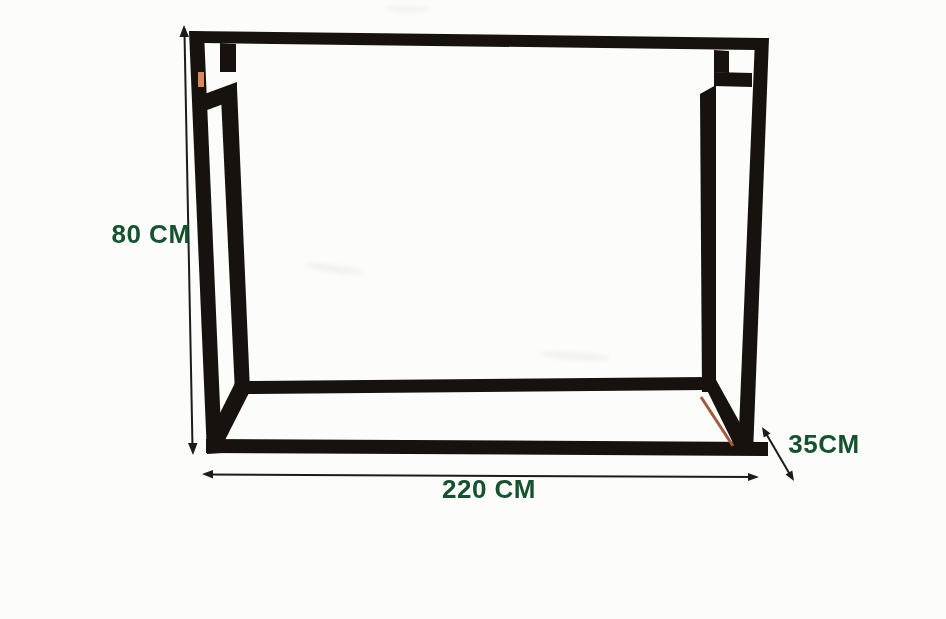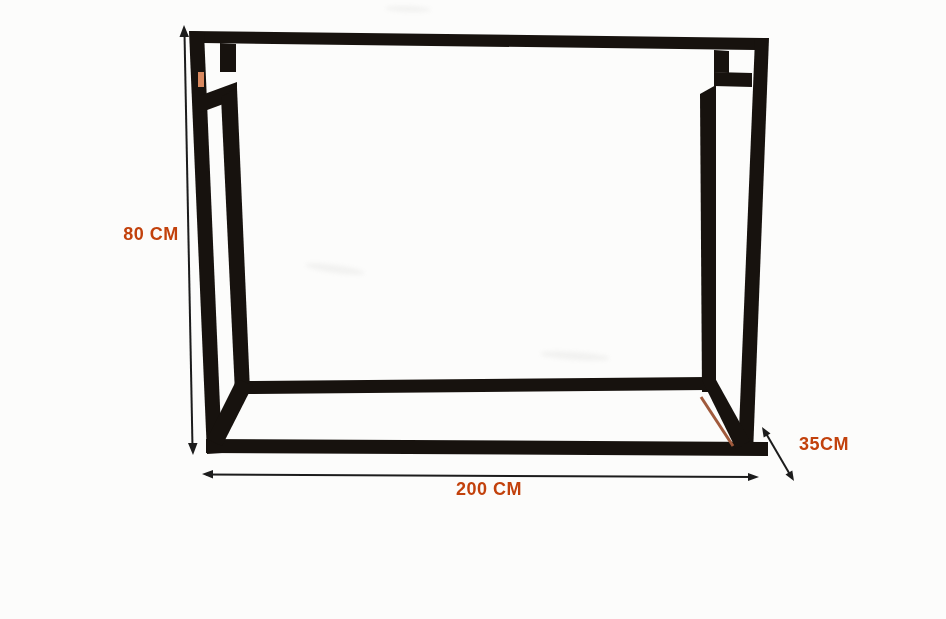--- a/index.html
+++ b/index.html
@@ -20,23 +20,23 @@
     left: 0;
     top: 0;
     width: 946px;
     height: 619px;
   }
   .dim-label {
     position: absolute;
     transform: translate(-50%, -50%);
     font-family: "Liberation Sans", sans-serif;
     font-weight: bold;
-    font-size: 18px;
+    font-size: 26px;
     letter-spacing: 0.5px;
-    color: #c2410c;
+    color: #14532d;
     white-space: nowrap;
     user-select: none;
   }
   .smudge {
     position: absolute;
     background: #9a9a96;
     opacity: 0.10;
     border-radius: 50%;
     filter: blur(2px);
   }
@@ -79,17 +79,17 @@
     <polygon points="202,474 213,470 213,478.5" fill="#1c1c1c"></polygon>
     <polygon points="759,477 748,473 748,481" fill="#1c1c1c"></polygon>
 
     <line x1="764" y1="430" x2="792" y2="478" stroke-width="2" stroke="#1c1c1c"></line>
     <polygon points="762,427 763.7,437.6 770.5,433.6" fill="#1c1c1c"></polygon>
     <polygon points="794,481 785.5,474.4 792.3,470.4" fill="#1c1c1c"></polygon>
   </svg>
 
   <div class="dim-label" style="left:151px; top:234px;">80 CM</div>
 
-  <div class="dim-label" style="left:489px; top:489px;">200 CM</div>
+  <div class="dim-label" style="left:489px; top:489px;">220 CM</div>
 
   <div class="dim-label" style="left:824px; top:444px;">35CM</div>
 
 </div>
 
 </body></html>

